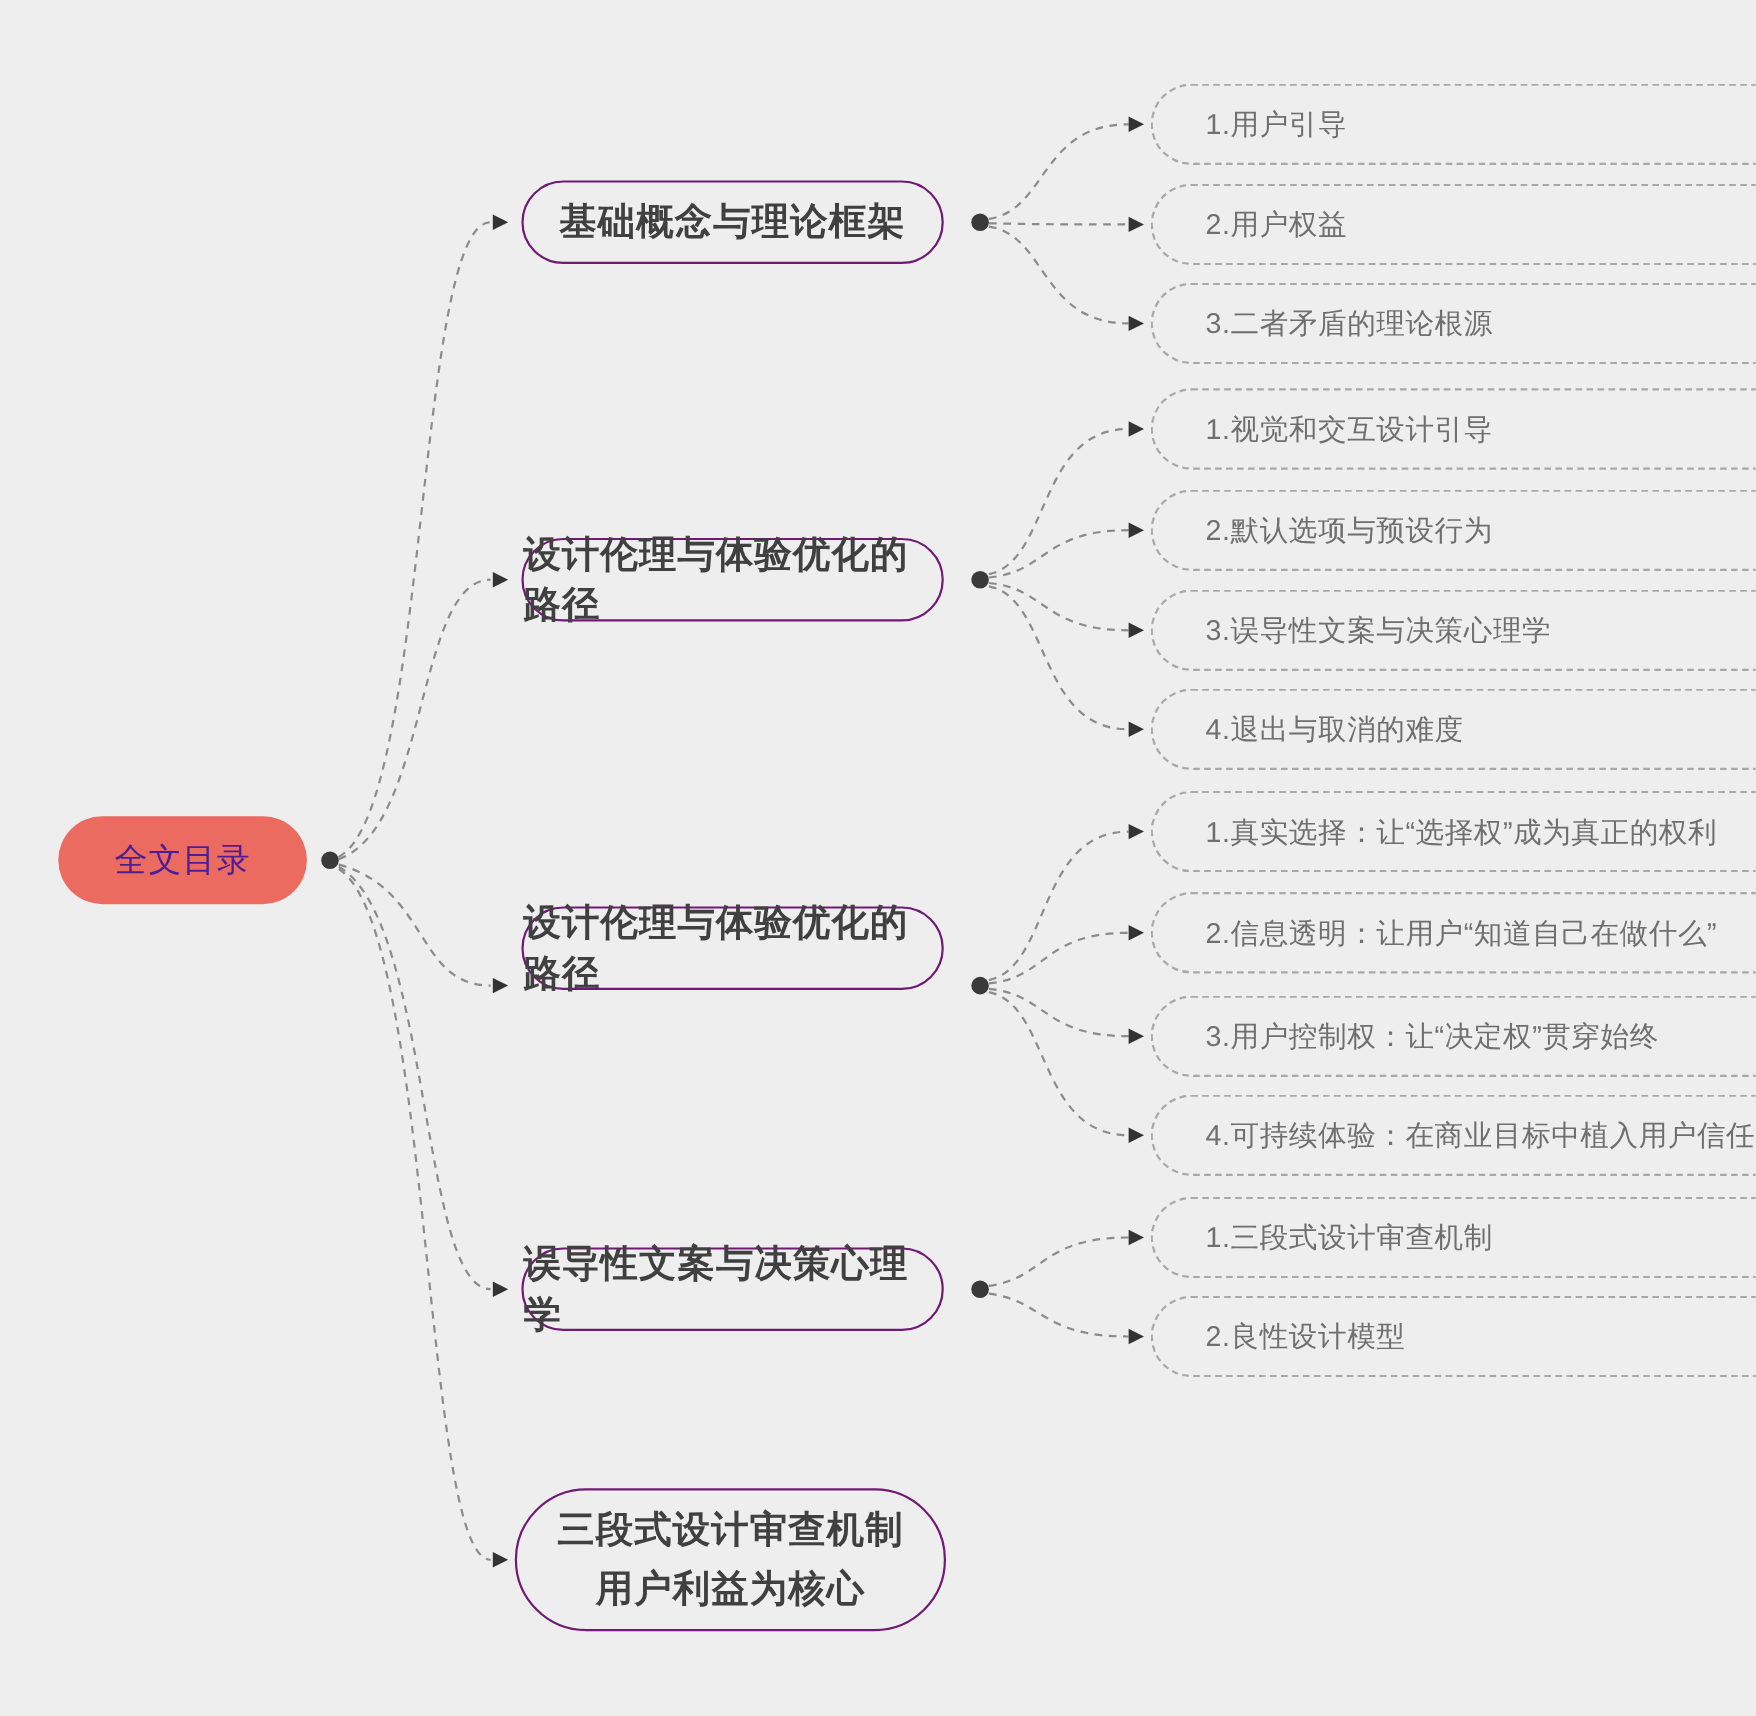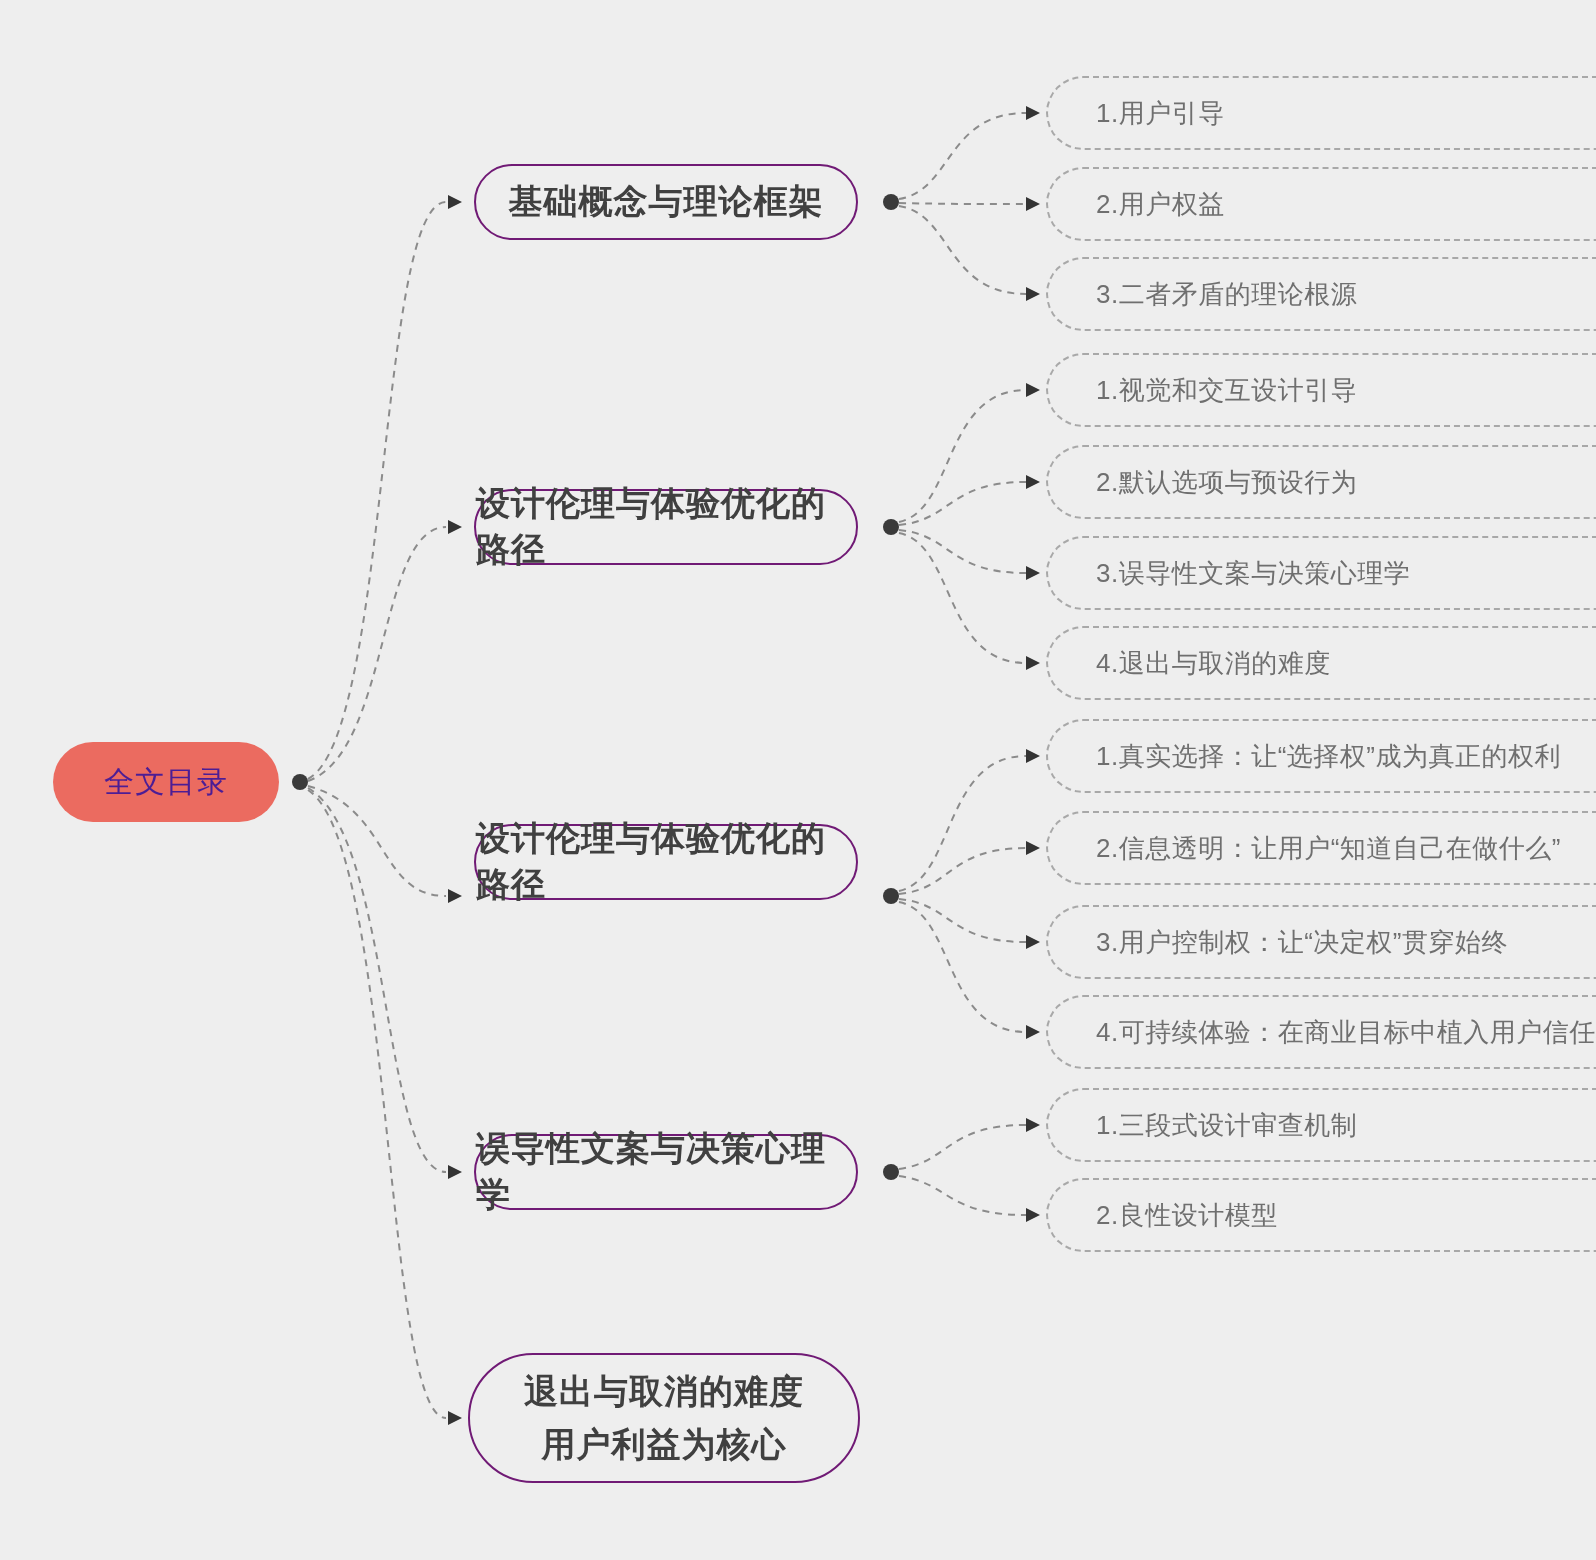--- a/index.html
+++ b/index.html
@@ -133,21 +133,21 @@
       <circle cx="891" cy="1172" r="8"></circle>
     </g>
   </svg>
 
   <div class="node root-node">全文目录</div>
 
   <div class="node branch-node" style="top:164px;">基础概念与理论框架</div>
   <div class="node branch-node" style="top:489px;">设计伦理与体验优化的路径</div>
   <div class="node branch-node" style="top:824px;">设计伦理与体验优化的路径</div>
   <div class="node branch-node" style="top:1134px;">误导性文案与决策心理学</div>
-  <div class="node branch-node tall" style="top:1353px;">退出与取消的难度
+  <div class="node branch-node tall" style="top:1353px;">三段式设计审查机制
 用户利益为核心</div>
 
   <div class="node leaf-node" style="top:76px;">1.用户引导</div>
   <div class="node leaf-node" style="top:167px;">2.用户权益</div>
   <div class="node leaf-node" style="top:257px;">3.二者矛盾的理论根源</div>
 
   <div class="node leaf-node" style="top:353px;">1.视觉和交互设计引导</div>
   <div class="node leaf-node" style="top:445px;">2.默认选项与预设行为</div>
   <div class="node leaf-node" style="top:536px;">3.误导性文案与决策心理学</div>
   <div class="node leaf-node" style="top:626px;">4.退出与取消的难度</div>

